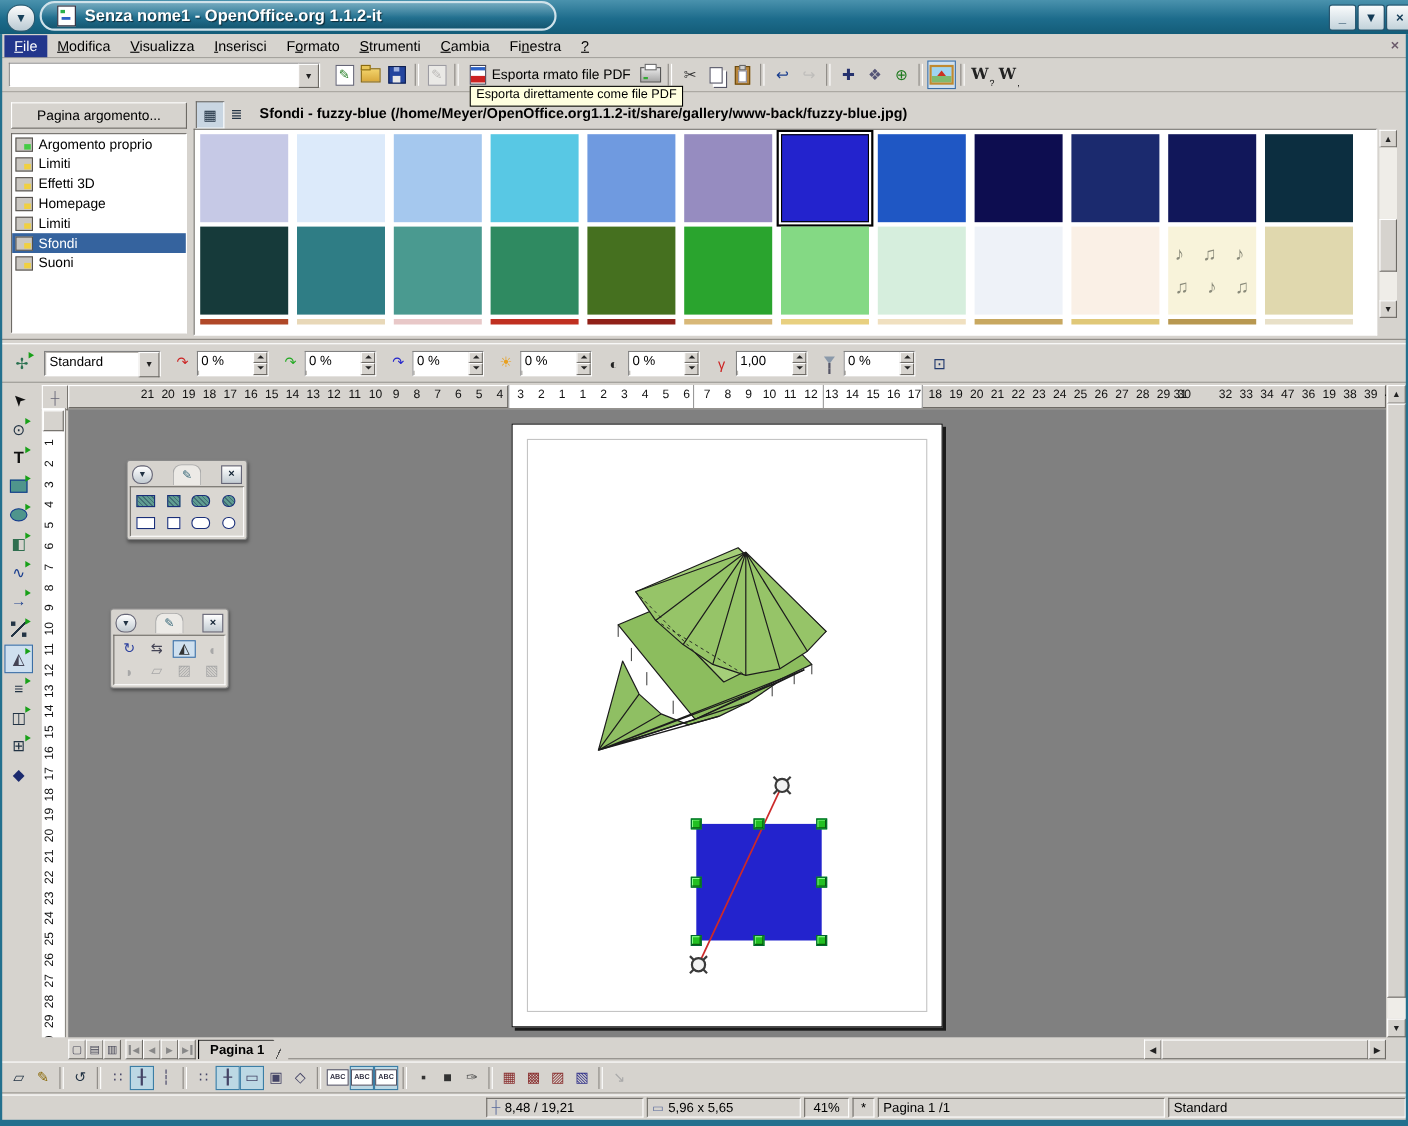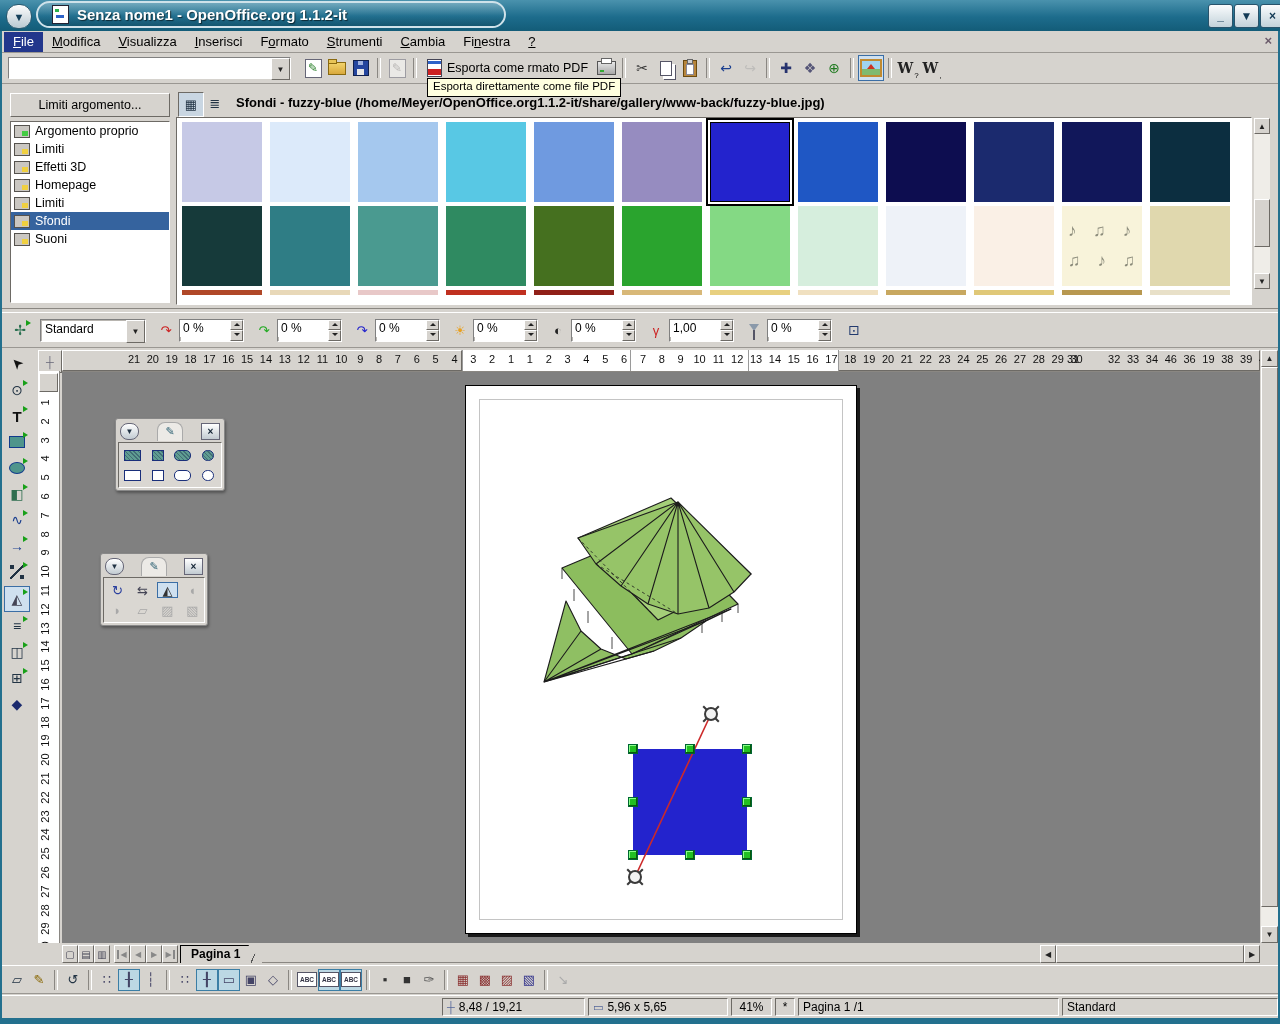--- a/index.html
+++ b/index.html
@@ -224,21 +224,21 @@
         </div>
         <span class="tsep"></span>
         <div class="tbtn tdisabled">
           <span class="icn pagebg">
             <span style="color: rgb(154, 154, 154);">✎</span>
           </span>
         </div>
         <span class="tsep"></span>
         <div class="tbtn" style="width: auto; padding: 0px 6px;">
           <span class="icn pdfpage"></span>
-          <span class="tlabel">Esporta come rmato PDF</span>
+          <span class="tlabel">Esporta rmato file PDF</span>
         </div>
         <div class="tbtn">
           <span class="icn printer"></span>
         </div>
         <span class="tsep"></span>
         <div class="tbtn">
           <span class="glyph" style="color: rgb(51, 51, 51);">✂</span>
         </div>
         <div class="tbtn">
           <span class="icn copydoc"></span>
@@ -275,21 +275,21 @@
         <div class="tbtn">
           <span class="glyph" style="color: rgb(34, 34, 34); font-family: &quot;DejaVu Serif&quot;, serif; font-weight: bold;">W</span>
           <span class="sub">,</span>
         </div>
       </span>
   </div>
 
   <div class="abs" id="tooltip">Esporta direttamente come file PDF</div>
 
   <div class="abs" id="gallery">
-    <div class="abs raised" id="new-theme-btn">Limiti argomento...</div>
+    <div class="abs raised" id="new-theme-btn">Pagina argomento...</div>
     <div class="abs sunken" id="theme-list">
         <div class="theme-item">
           <span class="th-icon">
             <i style="background: rgb(68, 204, 68);"></i>
           </span>
           <span>Argomento proprio</span>
         </div>
         <div class="theme-item">
           <span class="th-icon">
             <i style="background: rgb(240, 208, 64);"></i>
@@ -531,21 +531,21 @@
         <span class="hr-num" style="left: 910.25px;">25</span>
         <span class="hr-num" style="left: 929.1px;">26</span>
         <span class="hr-num" style="left: 947.95px;">27</span>
         <span class="hr-num" style="left: 966.8px;">28</span>
         <span class="hr-num" style="left: 985.65px;">29</span>
         <span class="hr-num" style="left: 1004.5px;">30</span>
         <span class="hr-num" style="left: 1001px;">31</span>
         <span class="hr-num" style="left: 1042.2px;">32</span>
         <span class="hr-num" style="left: 1061.05px;">33</span>
         <span class="hr-num" style="left: 1079.9px;">34</span>
-        <span class="hr-num" style="left: 1098.75px;">46</span>
+        <span class="hr-num" style="left: 1098.75px;">47</span>
         <span class="hr-num" style="left: 1117.6px;">36</span>
         <span class="hr-num" style="left: 1136.45px;">19</span>
         <span class="hr-num" style="left: 1155.3px;">38</span>
         <span class="hr-num" style="left: 1174.15px;">39</span>
         <span class="hr-num" style="left: 1193px;">40</span>
         <div style="position: absolute; top: 0px; height: 21px; width: 1px; background: rgb(154, 154, 154); left: 400px;"></div>
         <div style="position: absolute; top: 0px; height: 21px; width: 1px; background: rgb(154, 154, 154); left: 568px;"></div>
         <div style="position: absolute; top: 0px; height: 21px; width: 1px; background: rgb(154, 154, 154); left: 686px;"></div>
         <div style="position: absolute; top: 0px; height: 21px; width: 1px; background: rgb(154, 154, 154); left: 776px;"></div>
       </div>

